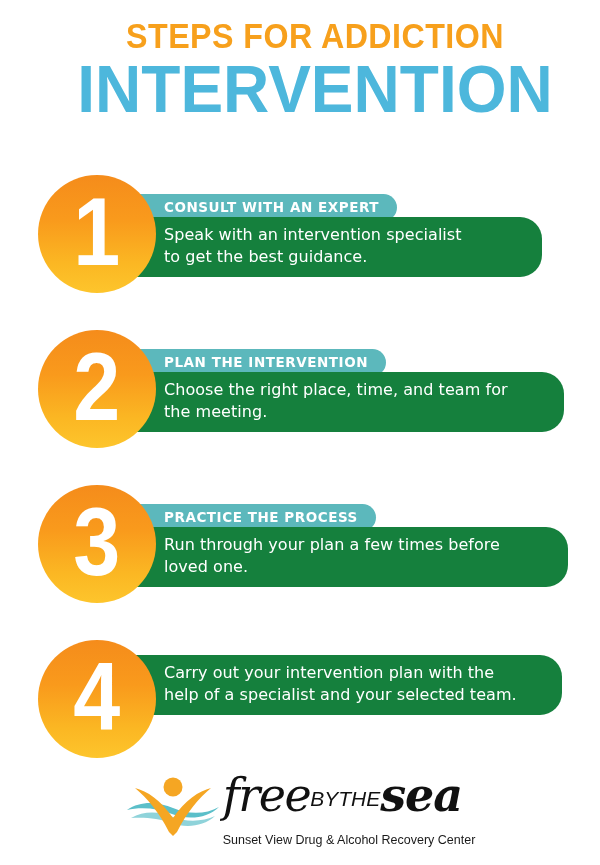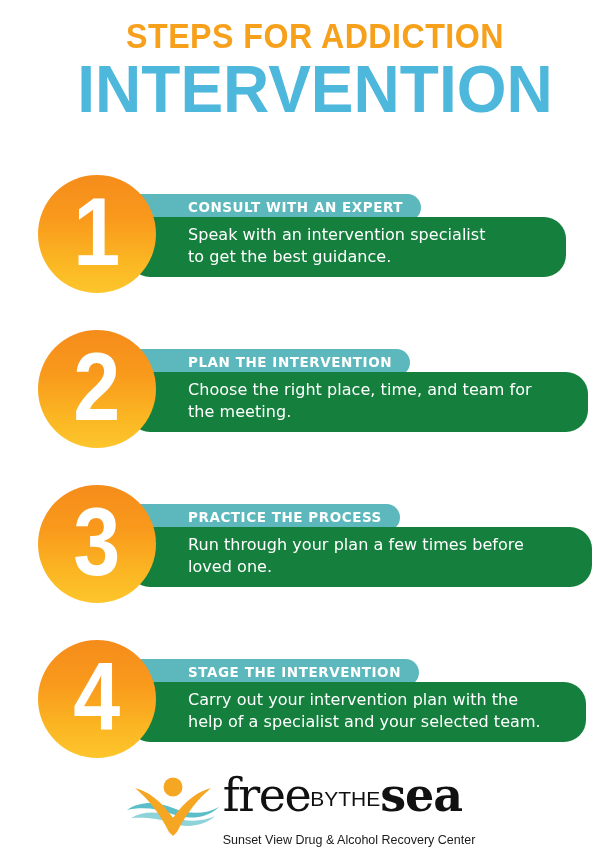--- a/index.html
+++ b/index.html
@@ -71,21 +71,21 @@
   .step-number {
     font-family: "Liberation Sans Narrow", "Liberation Sans", sans-serif;
     font-weight: 700;
     font-size: 96px;
     color: #ffffff;
     line-height: 1;
     transform: scaleX(0.88) translateY(-2px);
   }
   .bars {
     position: absolute;
-    left: 128px;
+    left: 104px;
     top: 26px;
     z-index: 1;
   }
   .bar-head {
     display: inline-block;
     background: #5CB8BC;
     border-radius: 16px;
     height: 27px;
     line-height: 27px;
     padding: 0 18px 0 60px;
@@ -131,20 +131,21 @@
   .logo-inner {
     display: flex;
     align-items: flex-start;
   }
   .logo-mark { flex: 0 0 auto; margin-top: 2px; }
   .logo-text { margin-left: 2px; }
   .logo-word {
     font-family: "DejaVu Serif", "Liberation Serif", serif;
     line-height: 1;
     white-space: nowrap;
+    font-style: italic;
   }
   .lw-free {
     font-size: 46px;
     font-weight: 400;
     color: #111111;
     letter-spacing: -1.5px;
   }
   .lw-by, .lw-the {
     font-family: "Liberation Sans", sans-serif;
     font-size: 21px;
@@ -216,21 +217,20 @@
         <span>loved one.</span>
       </div>
     </div>
   </div>
 
   <div class="step step-4">
     <div class="step-circle">
       <span class="step-number">4</span>
     </div>
     <div class="bars">
-      <div class="bar-head">STAGE THE INTERVENTION</div>
       <div class="bar-body">
         <span>Carry out your intervention plan with the</span>
         <span>help of a specialist and your selected team.</span>
       </div>
     </div>
   </div>
 
 </div>
 
 <div class="logo">

